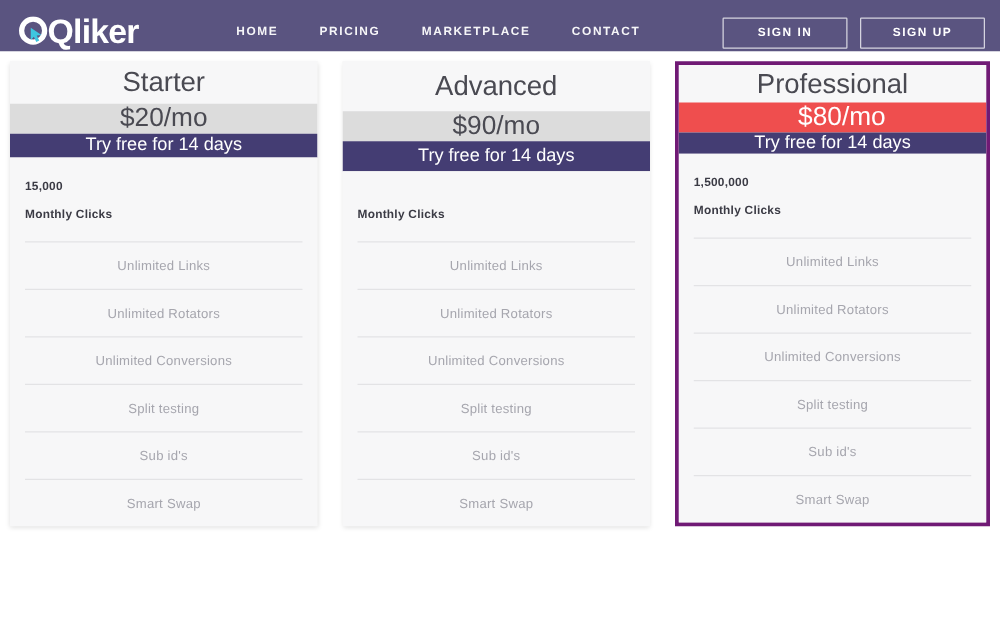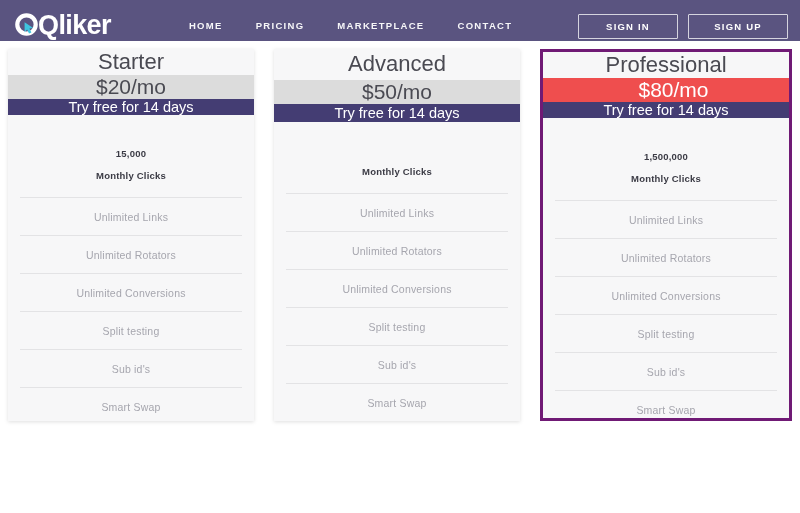--- a/index.html
+++ b/index.html
@@ -147,22 +147,22 @@
     cursor: pointer;
   }
 
   .card-body {
     flex: 1 1 auto;
     background: #f7f7f8;
     padding: 0 12px;
   }
 
   .quota {
-    padding: 33px 0 16px;
-    text-align: center;
+    padding: 18px 0 16px;
+    text-align: left;
   }
   .quota-value {
     font-size: 9.5px;
     font-weight: 700;
     color: #3b3b45;
     letter-spacing: 0.2px;
   }
   .quota-label {
     margin-top: 11px;
     font-size: 9.5px;
@@ -223,21 +223,21 @@
         <div class="feature">Unlimited Links</div>
         <div class="feature">Unlimited Rotators</div>
         <div class="feature">Unlimited Conversions</div>
         <div class="feature">Split testing</div>
         <div class="feature">Sub id's</div>
         <div class="feature">Smart Swap</div>
       </div>
     </div>
     <div class="card">
       <div class="card-title">Advanced</div>
-      <div class="card-price">$50/mo</div>
+      <div class="card-price">$90/mo</div>
       <div class="card-cta">Try free for 14 days</div>
       <div class="card-body">
         <div class="quota">
           <div class="quota-label">Monthly Clicks</div>
         </div>
         <div class="feature">Unlimited Links</div>
         <div class="feature">Unlimited Rotators</div>
         <div class="feature">Unlimited Conversions</div>
         <div class="feature">Split testing</div>
         <div class="feature">Sub id's</div>

